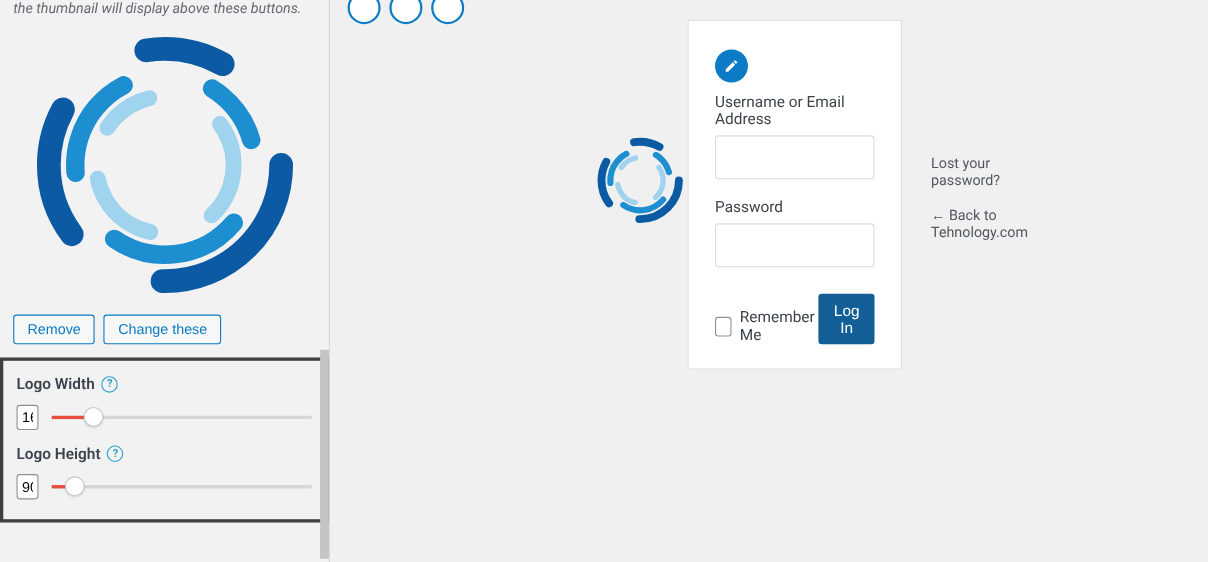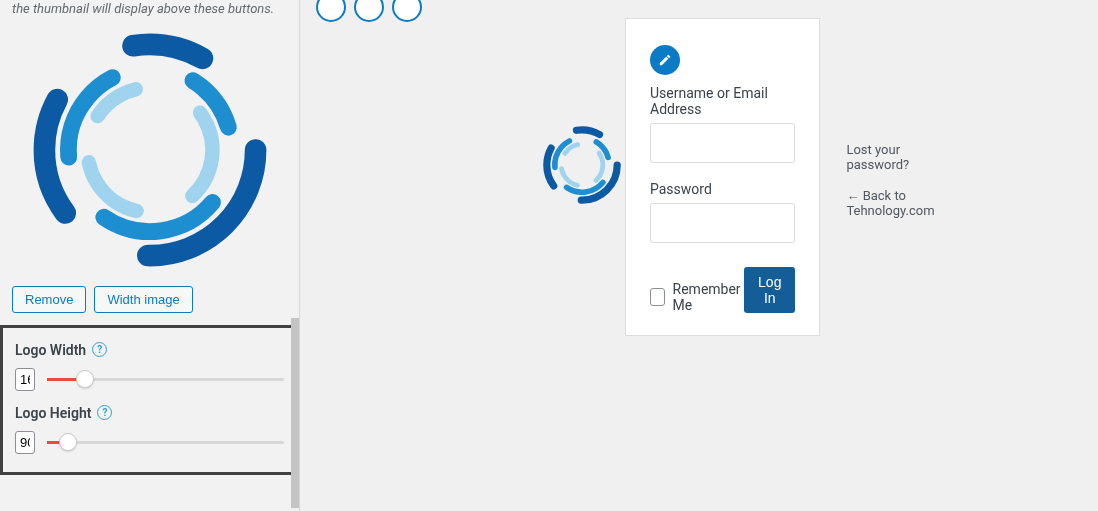--- a/index.html
+++ b/index.html
@@ -151,21 +151,21 @@
       <g fill="none" stroke-linecap="round">
         <circle cx="50" cy="50" r="44" stroke="#0b5aa3" stroke-width="9" stroke-dasharray="70 40 50 40 30 50"></circle>
         <circle cx="50" cy="50" r="34" stroke="#1d8ecf" stroke-width="7" stroke-dasharray="50 30 40 35 25 35" transform="rotate(40 50 50)"></circle>
         <circle cx="50" cy="50" r="26" stroke="#9fd3ee" stroke-width="6" stroke-dasharray="35 25 30 20 20 30" transform="rotate(-30 50 50)"></circle>
       </g>
     </svg>
   </div>
 
   <div class="btn-row">
     <button class="btn">Remove</button>
-    <button class="btn">Width image</button>
+    <button class="btn">Change these</button>
   </div>
 
   <div class="highlight-box">
     <div class="ctl-label">
       <span>Logo Width</span>
       <span class="help-badge">?</span>
     </div>
     <div class="ctl-row">
       <input class="num-input" value="160" style="">
       <div class="slider">

